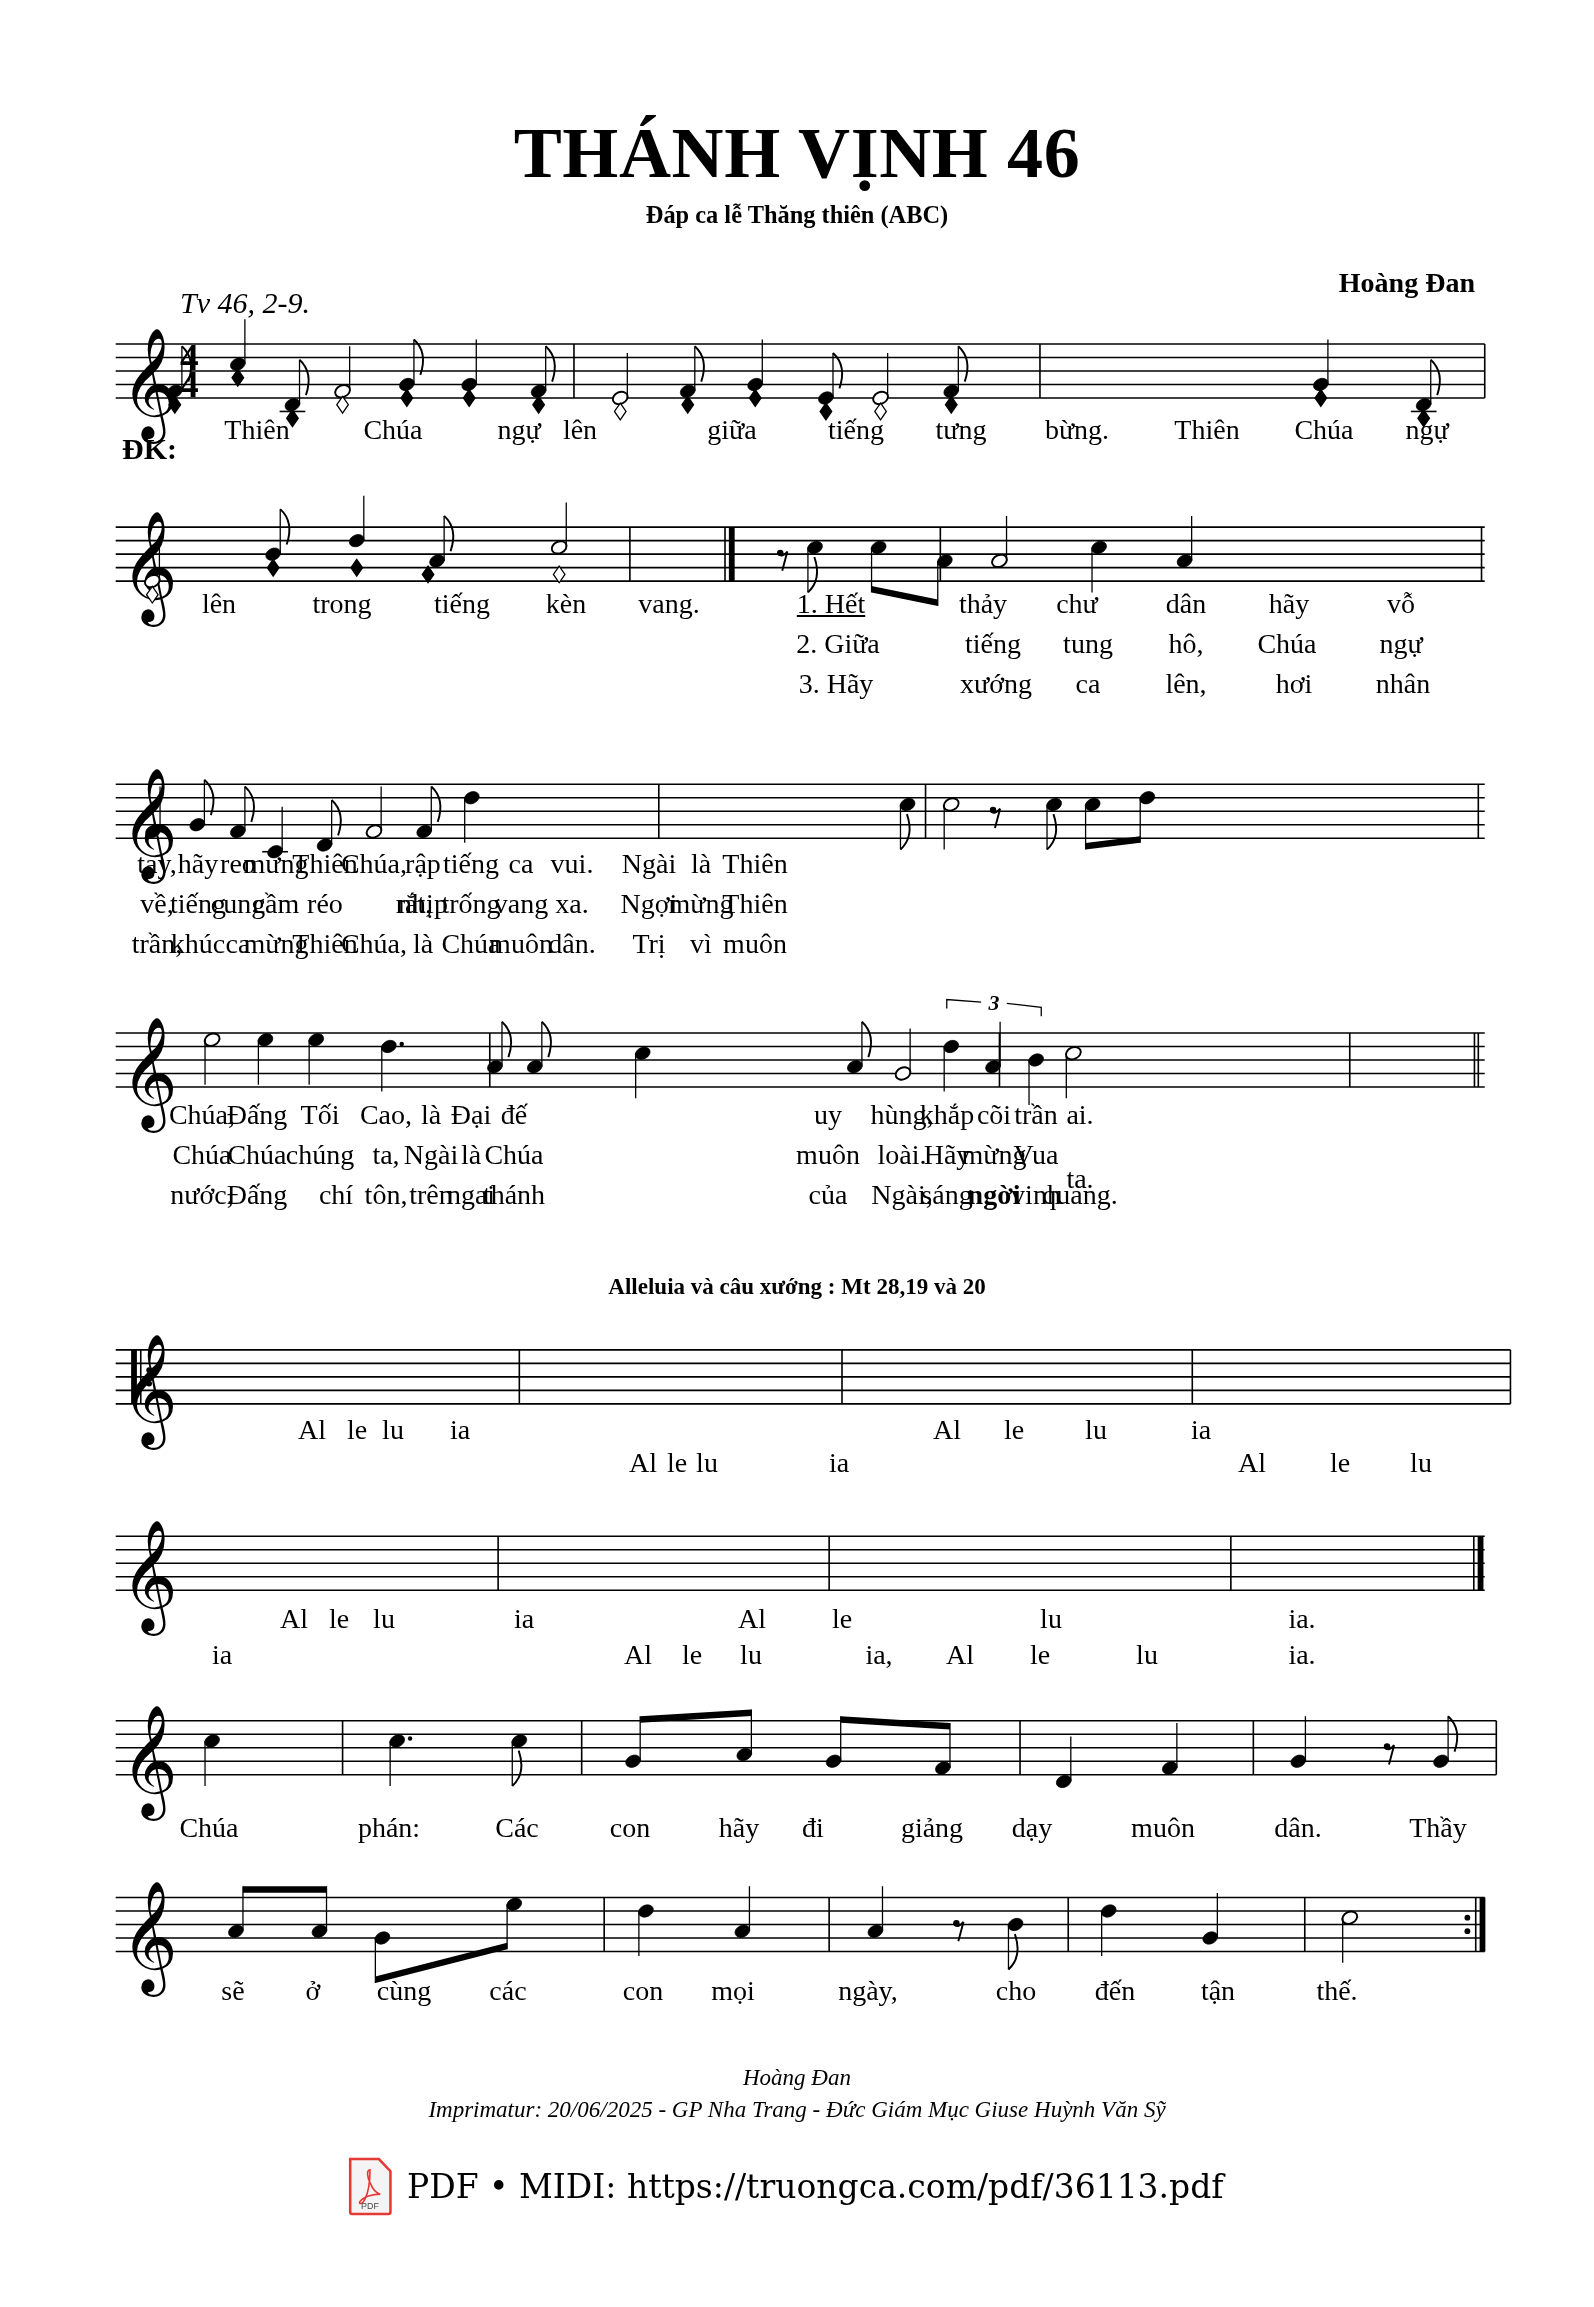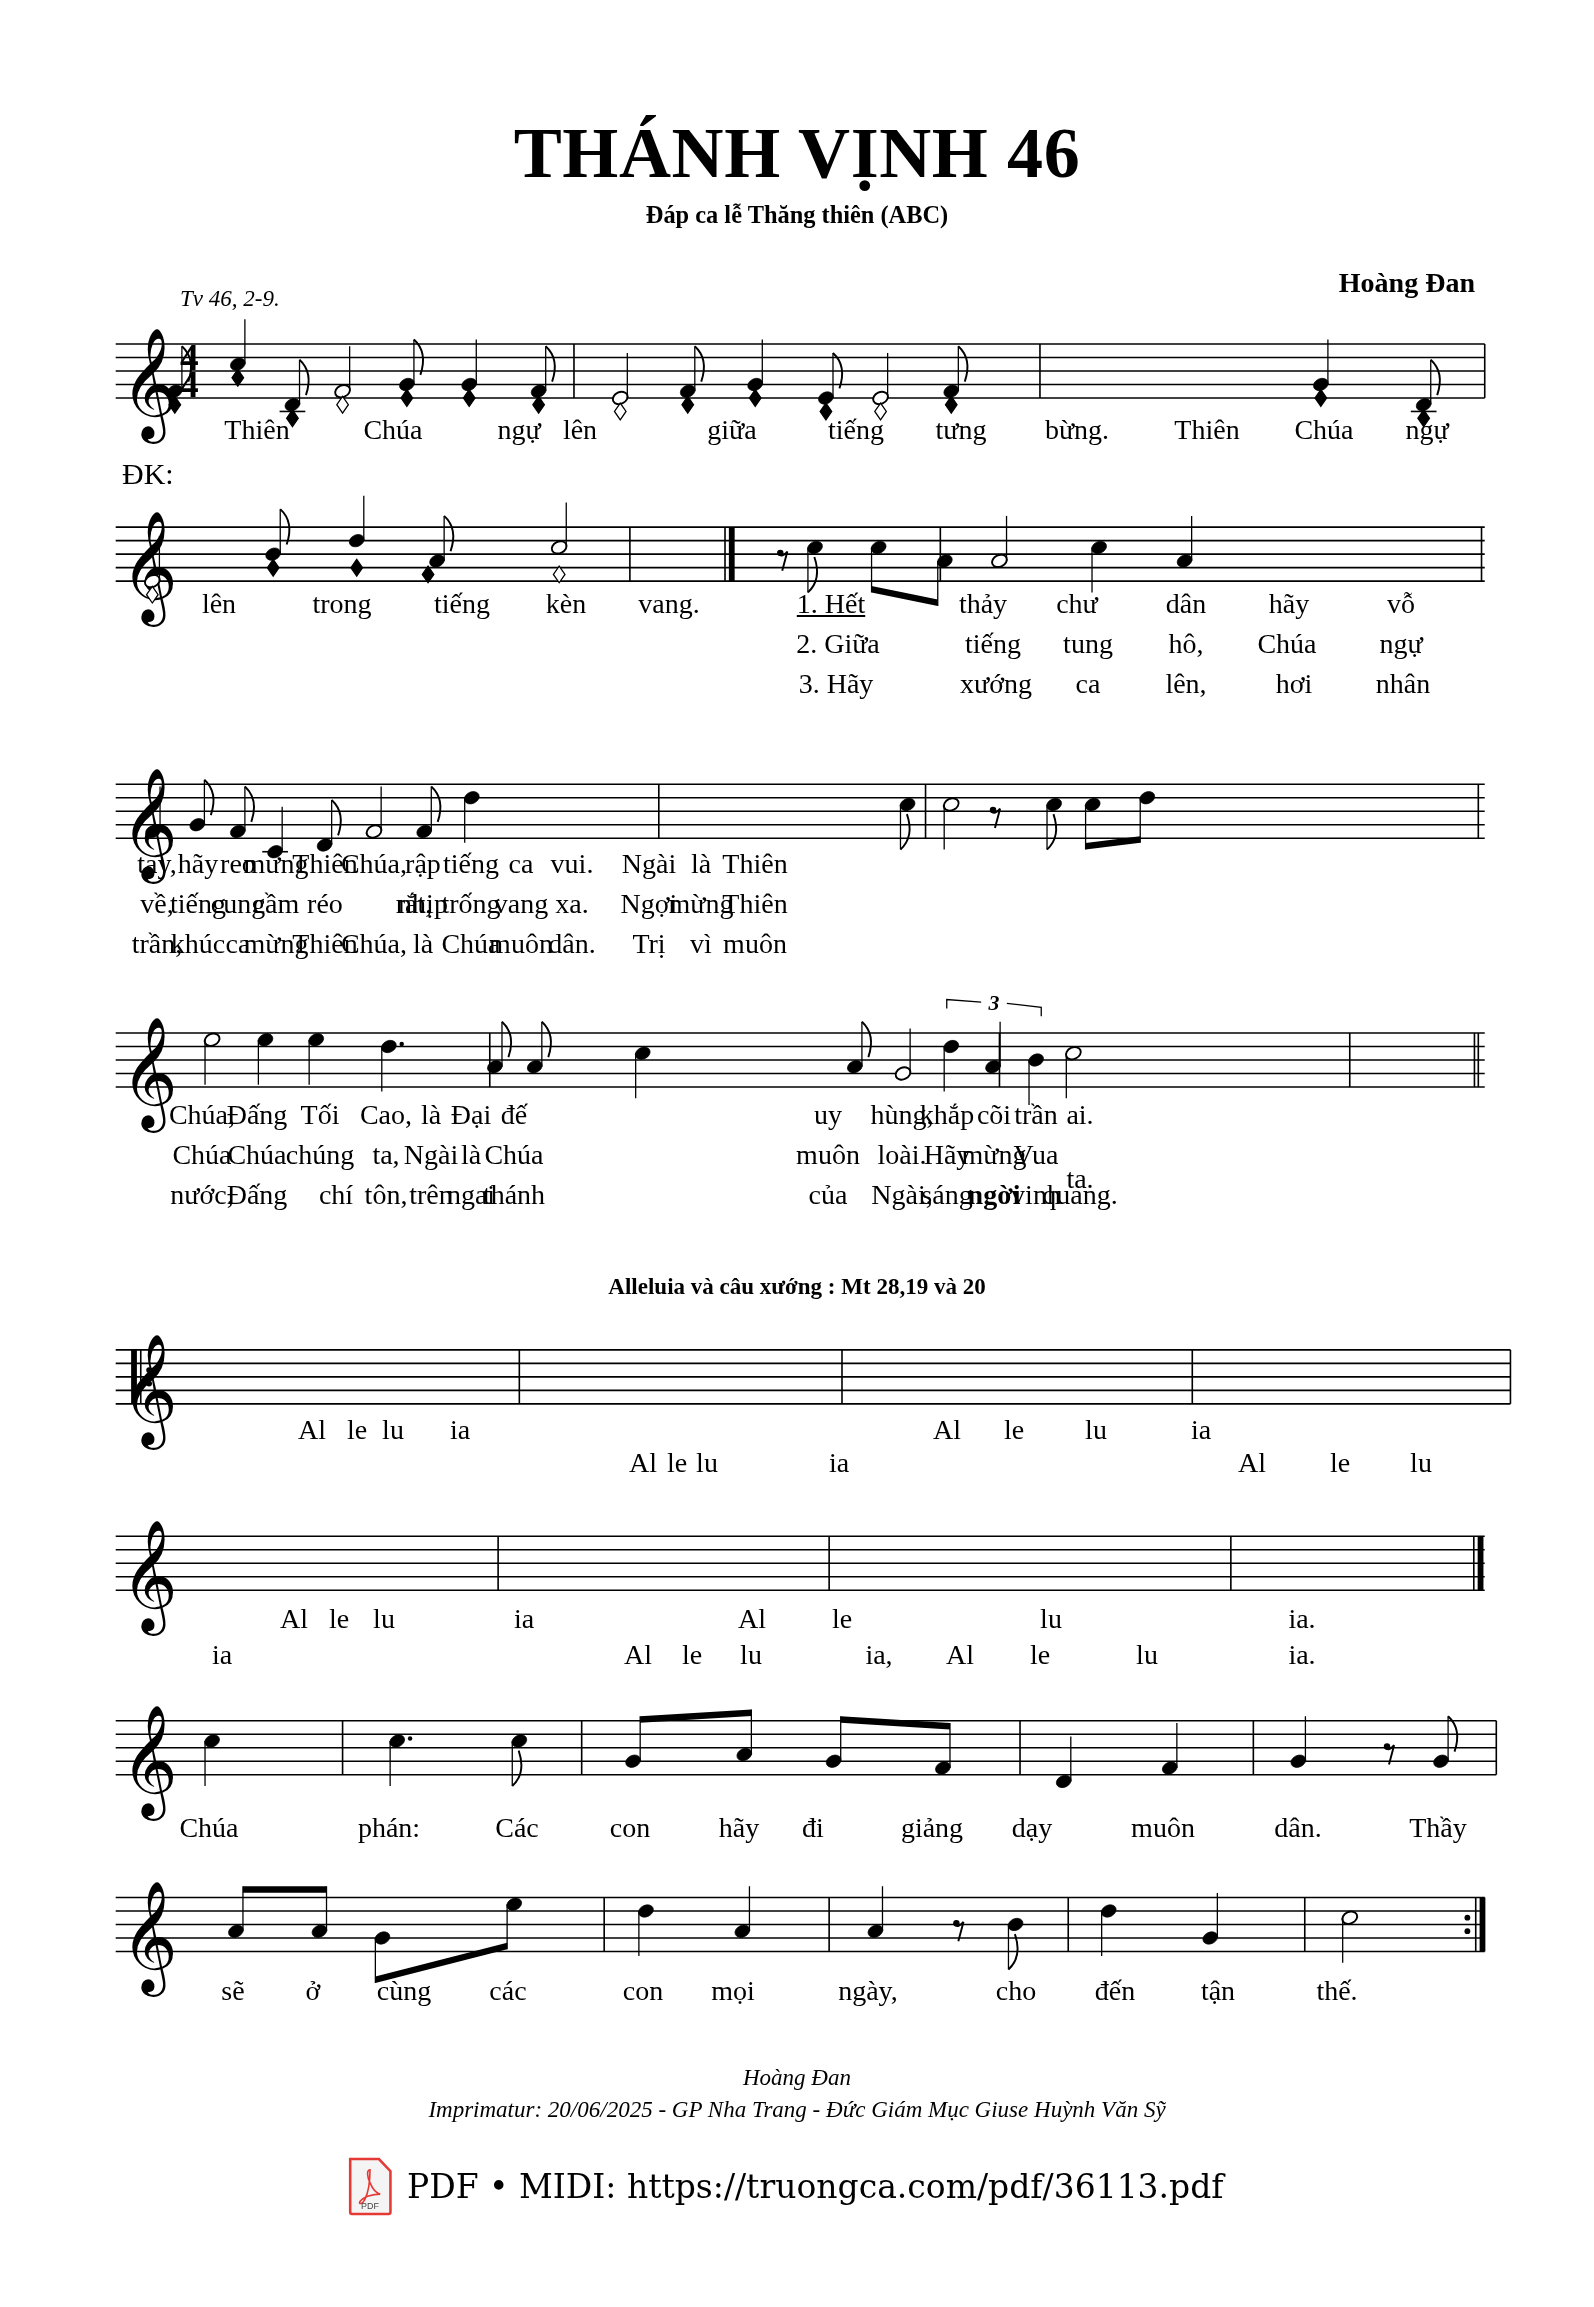--- a/index.html
+++ b/index.html
@@ -1,26 +1,26 @@
 <!DOCTYPE html>
 <html style="font-size:10.3px"><head>
 <meta charset="utf-8">
 <style>
   html, body { margin: 0; padding: 0; background: #ffffff; }
   body { width: 1594px; height: 2307px; position: relative; overflow: hidden;
          font-family: "Liberation Serif", "DejaVu Serif", serif; color: #000; }
   .abs { position: absolute; }
   .title { left: 0; width: 1594px; top: 112px; text-align: center; font-size: 72px; font-weight: bold; letter-spacing: 0.6px; }
   .subtitle { left: 0; width: 1594px; top: 201px; text-align: center; font-size: 24.4px; font-weight: bold; }
-  .ref { left: 180px; top: 286px; font-size: 23px; font-style: italic; }
+  .ref { left: 180px; top: 286px; font-size: 30px; font-style: italic; }
   .composer { right: 119px; top: 267px; font-size: 28px; font-weight: bold; }
   .section-heading { left: 0; width: 1594px; top: 1274px; text-align: center; font-size: 23px; font-weight: bold; }
   .staff-svg { position: absolute; left: 0; top: 0; }
   .lyric { position: absolute; font-size: 28px; white-space: nowrap; transform: translateX(-50%); }
-  .dk { position: absolute; font-size: 30px; font-weight: normal; margin-top: 25px; }
+  .dk { position: absolute; font-size: 30px; font-weight: bold; }
   .footer-author { left: 0; width: 1594px; top: 2065px; text-align: center; font-size: 23px; font-style: italic; }
   .footer-imprimatur { left: 0; width: 1594px; top: 2097px; text-align: center; font-size: 23px; font-style: italic; }
   .footer-link { left: 347px; top: 2157px; display: flex; align-items: center; gap: 14px; }
   .pdf-icon { width: 46px; height: 59px; }
   .link-text { font-family: "DejaVu Serif", "Liberation Serif", serif; font-size: 33px; }
 </style>
 </head>
 <body>
 
 <div class="abs title">THÁNH VỊNH 46</div>

